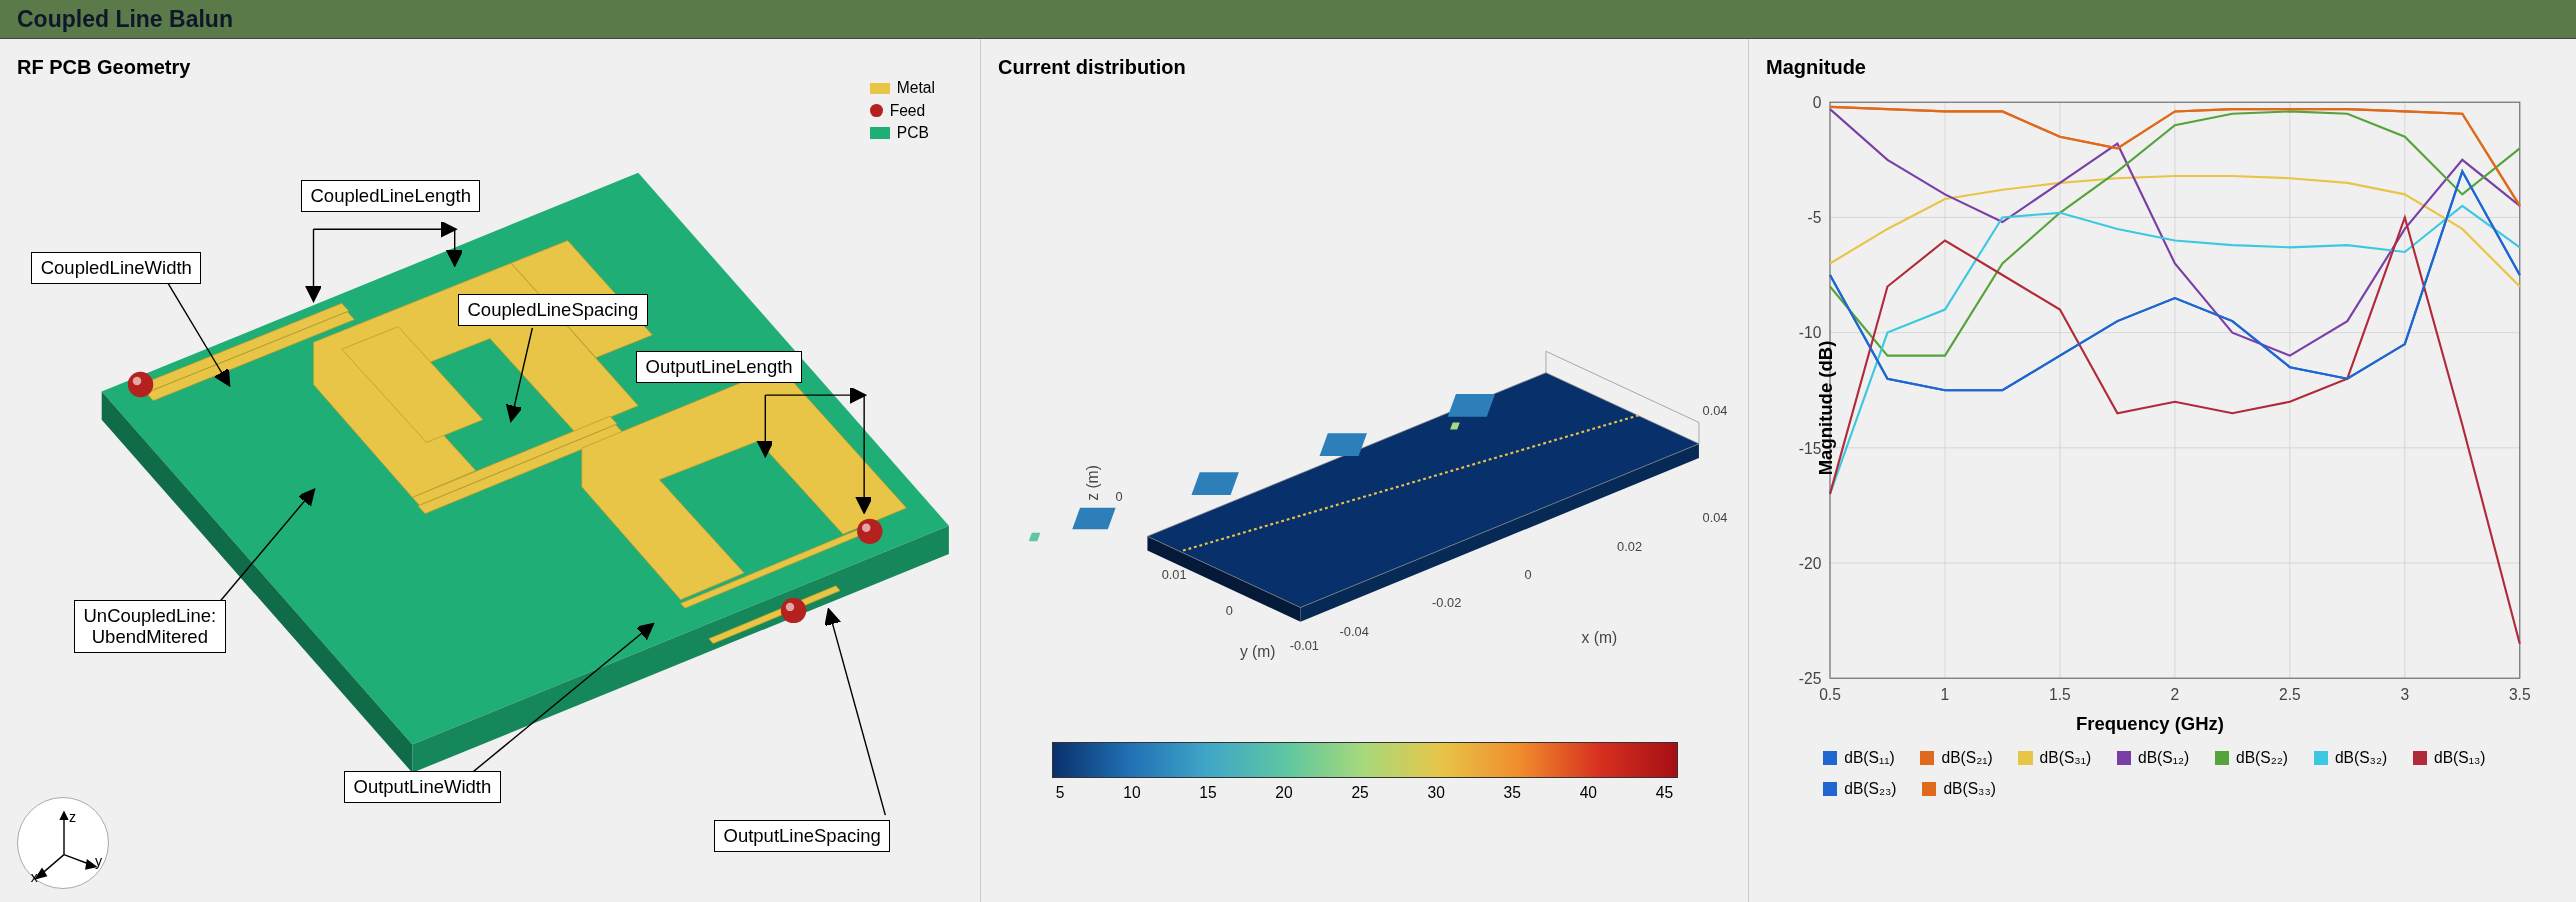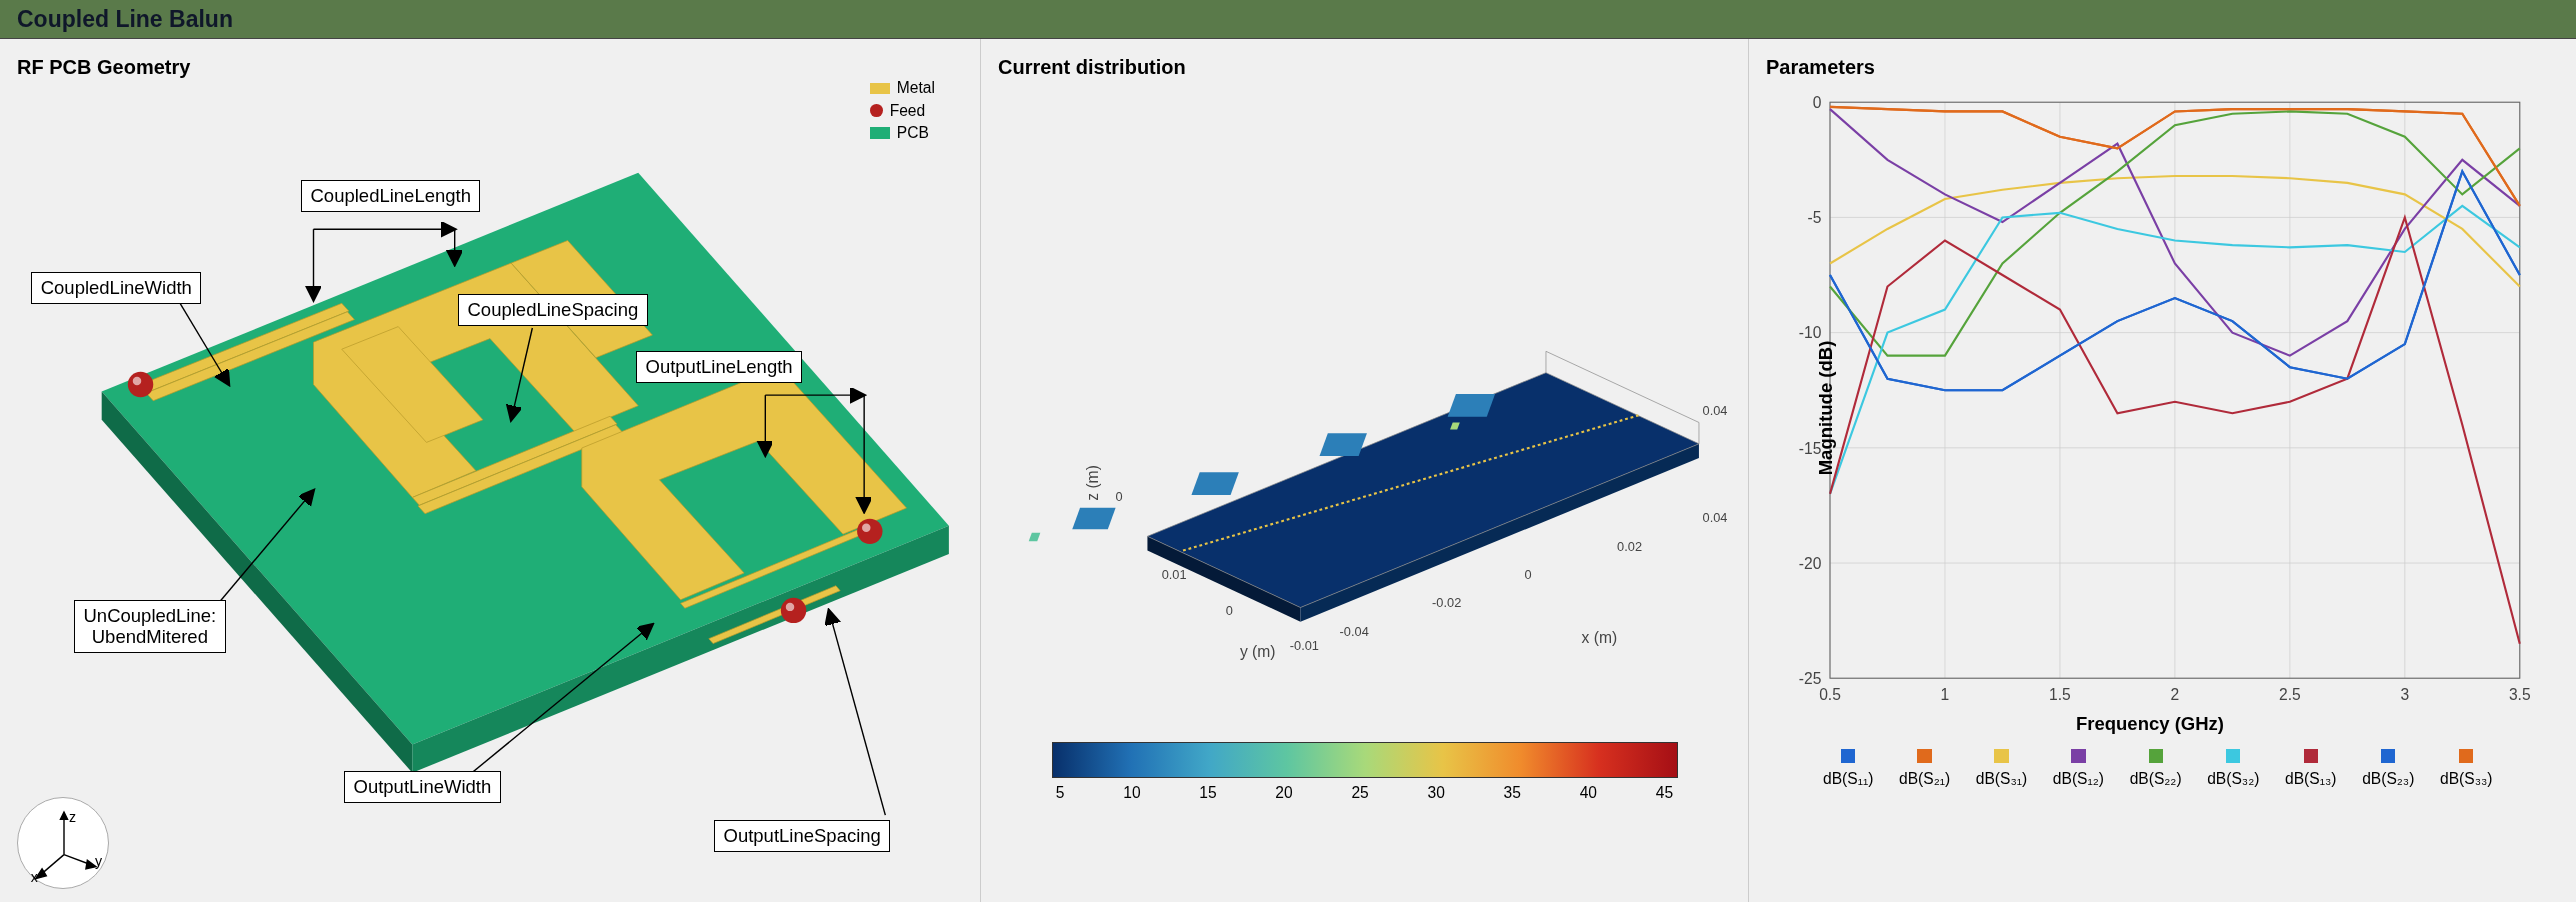--- a/index.html
+++ b/index.html
@@ -42,21 +42,21 @@
   
   .chart-wrap { position: relative; width: 768px; height: 640px; }
   .chart-wrap svg { width: 100%; height: 100%; }
   .ylabel { position: absolute; left: -7.1px; top: 50%; transform: translateY(-50%) rotate(-90deg); transform-origin: center; font-size: 18.5px; font-weight: bold; }
   .xlabel { position: absolute; bottom: -7.1px; left: 50%; transform: translateX(-50%); font-size: 18.5px; font-weight: bold; }
   .gridline { stroke: #ccc; stroke-width: 1; }
   .plotborder { stroke: #666; stroke-width: 1.5; fill: none; }
   .series { stroke-width: 3; fill: none; }
 
   .chart-legend { display: flex; flex-wrap: wrap; gap: 12.8px 25.6px; margin-top: 21.3px; padding-left: 57px; }
-  .chart-legend-item { display: flex; align-items: center; gap: 7.1px; font-size: 15.6px; flex-direction: column; }
+  .chart-legend-item { display: flex; align-items: center; gap: 7.1px; font-size: 15.6px; }
   .chart-legend-sw { width: 14.2px; height: 14.2px; }
 </style>
 </head>
 <body>
 
 <div class="title-bar">Coupled Line Balun</div>
 <div class="panels">
 
   <div class="panel panel1">
     <div class="panel-title">RF PCB Geometry</div>
@@ -129,21 +129,21 @@
           <path d="M620,990 L900,760"></path>
 
           <path d="M1060,435 L1060,520"></path>
           <path d="M1200,435 L1200,600"></path>
           <line x1="1060" y1="435" x2="1200" y2="435"></line>
 
           <path d="M1230,1030 L1150,740"></path>
         </g>
       </svg>
 
-      <div class="anno-box" style="left:14.2px;top:164px;margin-top:20px;">CoupledLineWidth</div>
+      <div class="anno-box" style="left:14.2px;top:164px;">CoupledLineWidth</div>
       <div class="anno-box" style="left:284px;top:92px;">CoupledLineLength</div>
       <div class="anno-box" style="left:441px;top:206px;">CoupledLineSpacing</div>
       <div class="anno-box" style="left:57px;top:512px;white-space:pre-line;">UnCoupledLine:
 UbendMitered</div>
       <div class="anno-box" style="left:327px;top:683px;">OutputLineWidth</div>
       <div class="anno-box" style="left:619px;top:263px;">OutputLineLength</div>
       <div class="anno-box" style="left:697px;top:732px;">OutputLineSpacing</div>
     </div>
 
     <div class="axis-circle">
@@ -225,21 +225,21 @@
         <span>25</span>
         <span>30</span>
         <span>35</span>
         <span>40</span>
         <span>45</span>
       </div>
     </div>
   </div>
 
   <div class="panel panel3">
-    <div class="panel-title">Parameters</div>
+    <div class="panel-title">Magnitude</div>
 
     <div class="chart-wrap">
       <svg viewBox="0 0 1080 900" id="spchart">
           <line class="gridline" x1="90" y1="20" x2="90" y2="830"></line>
           <text x="90" y="860" text-anchor="middle" font-size="22" fill="#444">0.5</text>
           <line class="gridline" x1="251.66666666666666" y1="20" x2="251.66666666666666" y2="830"></line>
           <text x="251.66666666666666" y="860" text-anchor="middle" font-size="22" fill="#444">1</text>
           <line class="gridline" x1="413.3333333333333" y1="20" x2="413.3333333333333" y2="830"></line>
           <text x="413.3333333333333" y="860" text-anchor="middle" font-size="22" fill="#444">1.5</text>
           <line class="gridline" x1="575" y1="20" x2="575" y2="830"></line>

